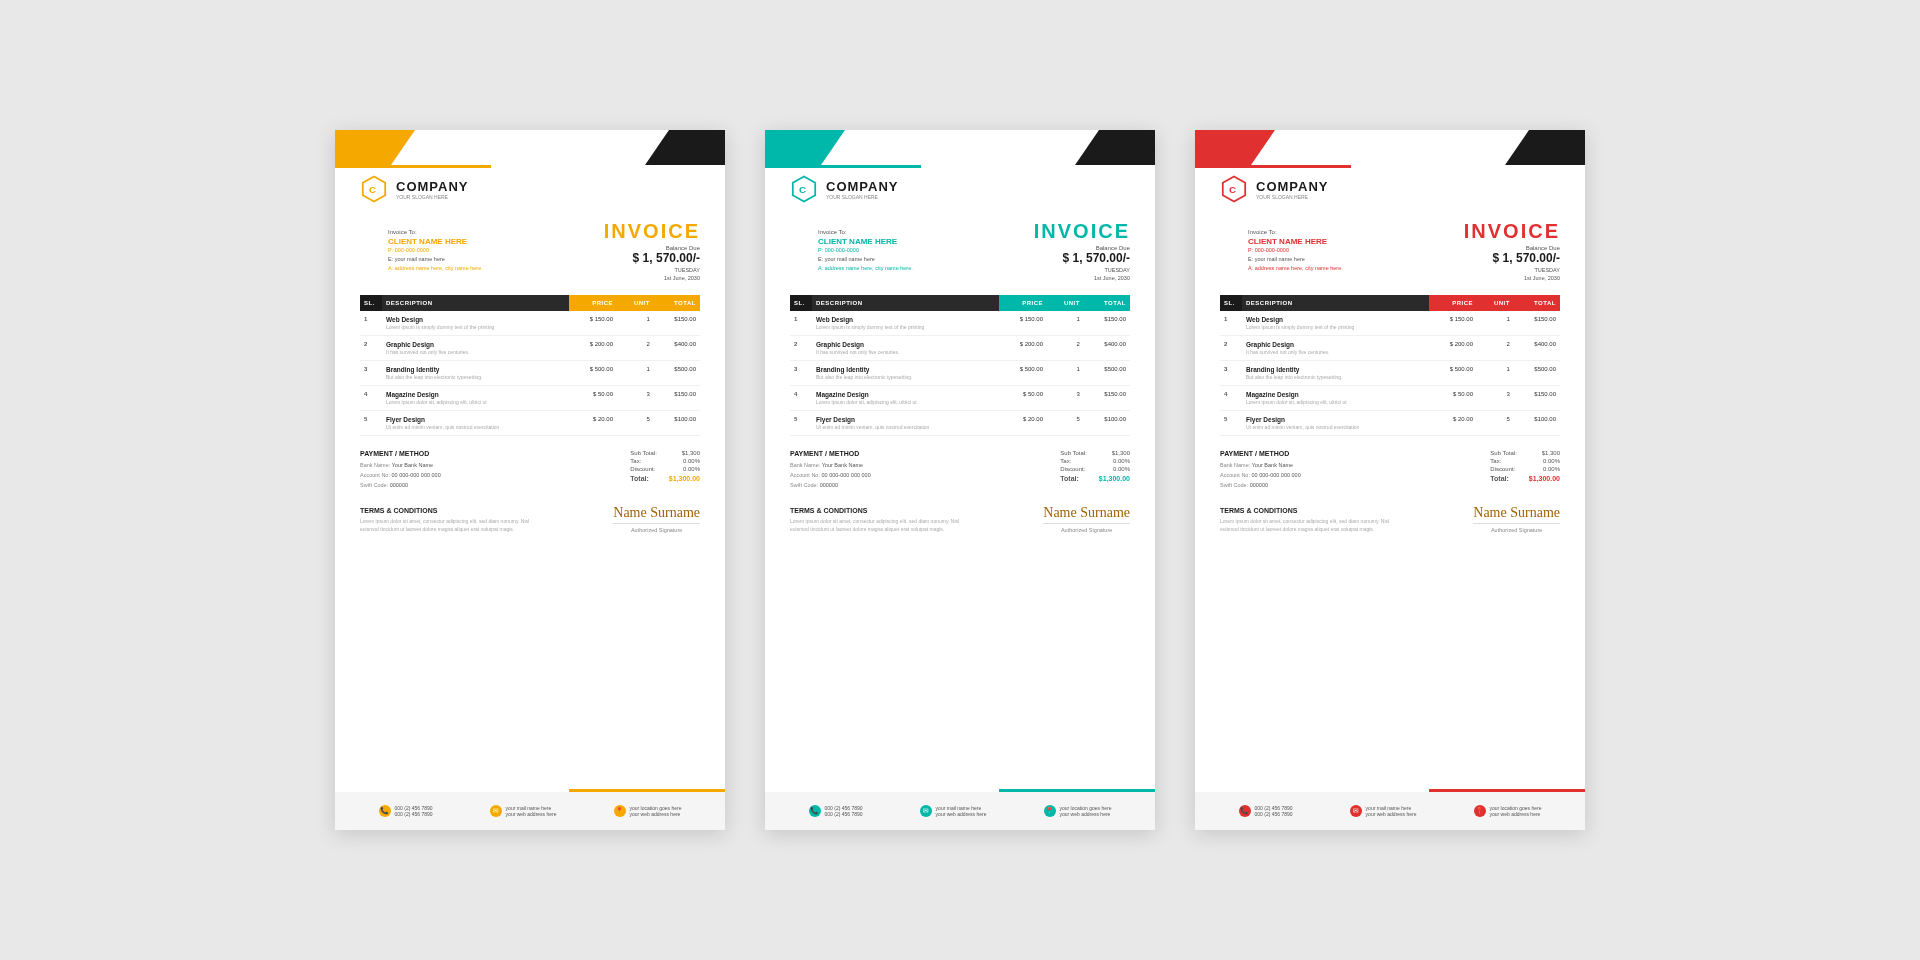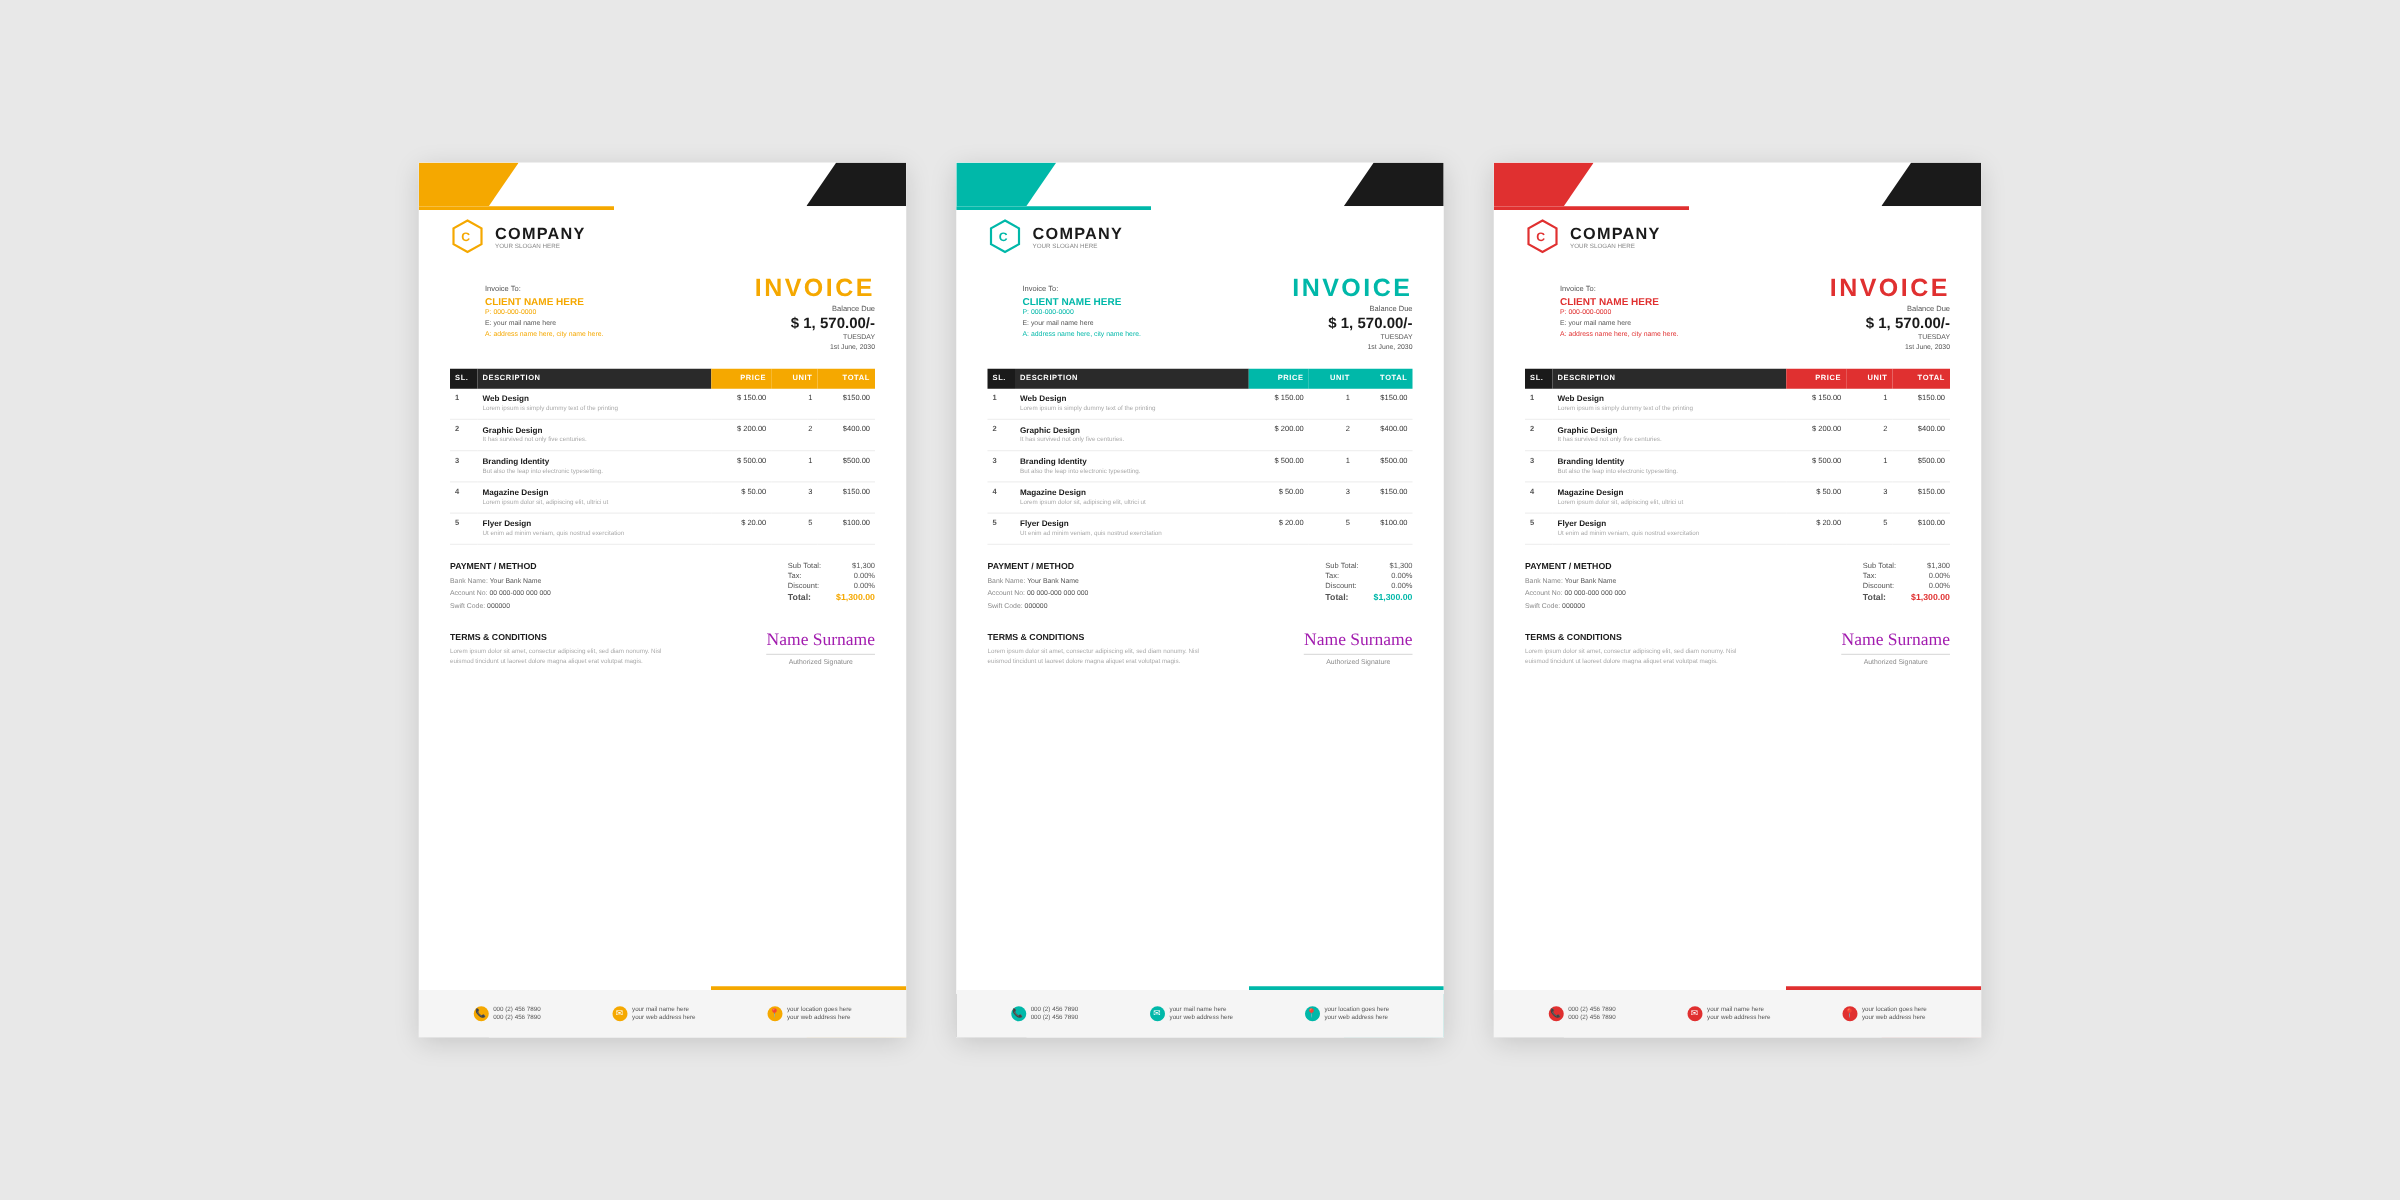--- a/index.html
+++ b/index.html
@@ -249,21 +249,21 @@
       color: #aaa;
       line-height: 1.6;
       max-width: 180px;
     }
     .signature-block {
       text-align: center;
     }
     .signature-name {
       font-family: 'Brush Script MT', cursive;
       font-size: 14px;
-      color: #a21caf;
+      color: #a16207;
       margin-bottom: 2px;
     }
     .signature-label {
       font-size: 5.5px;
       color: #888;
       border-top: 1px solid #ddd;
       padding-top: 3px;
     }
 
     

